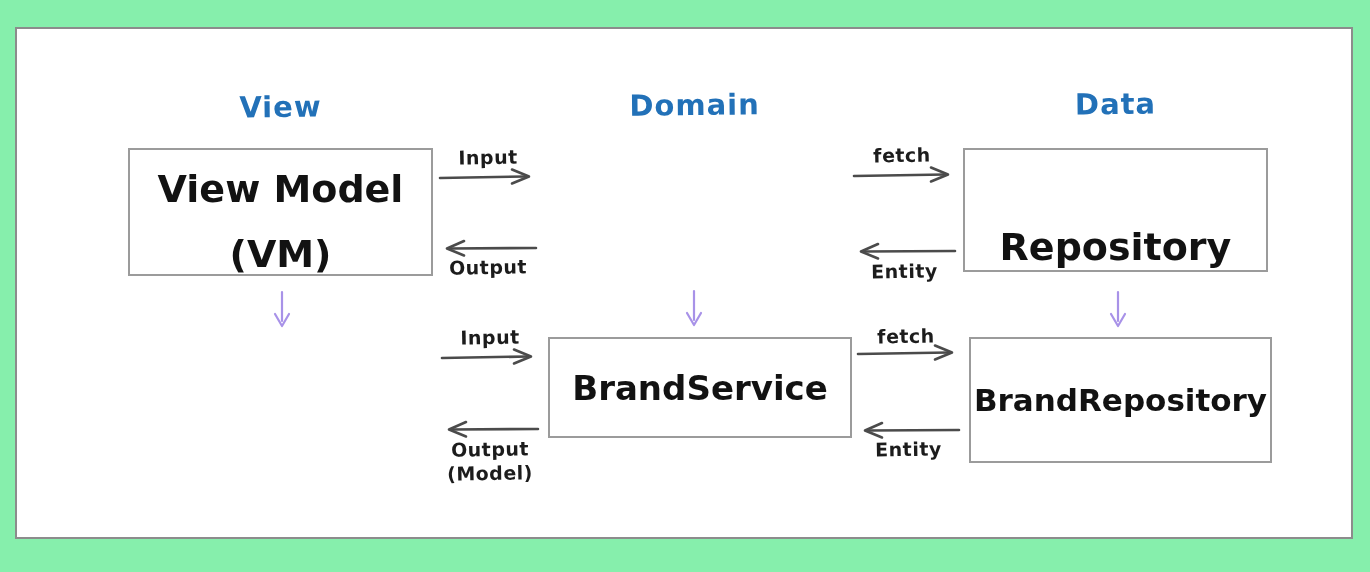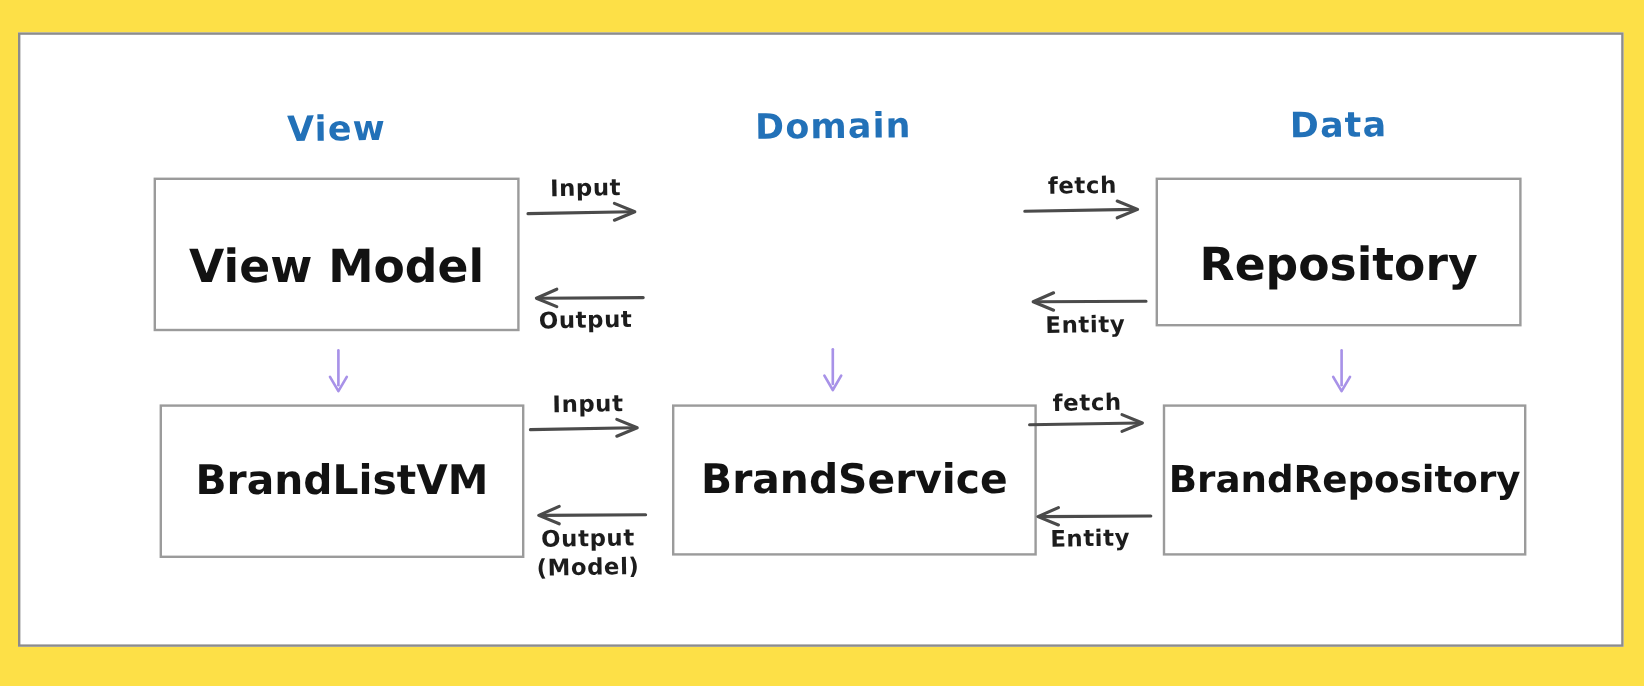--- a/index.html
+++ b/index.html
@@ -5,21 +5,21 @@
   html, body {
     margin: 0;
     padding: 0;
     background: #ffffff;
     font-family: "DejaVu Sans", "Liberation Sans", sans-serif;
   }
   .stage {
     position: relative;
     width: 1370px;
     height: 572px;
-    background: #fde047;
+    background: #86efac;
     overflow: hidden;
   }
   .frame {
     position: absolute;
     left: 15px;
     top: 27px;
     width: 1334px;
     height: 508px;
     border: 2px solid #8c8c8c;
     background: #ffffff;
@@ -80,29 +80,27 @@
 
 <div class="stage">
   <div class="frame"></div>
 
   <div class="layer-header" style="left:128px; top:90px; width:305px;">View</div>
   <div class="layer-header" style="left:543px; top:88px; width:303px;">Domain</div>
   <div class="layer-header" style="left:963px; top:87px; width:305px;">Data</div>
 
   <div class="node-box" style="left:128px; top:148px; width:305px; height:128px;">
     <span class="big">View Model</span>
+    <span class="big">(VM)</span>
   </div>
-  <div class="node-box" style="left:963px; top:148px; width:305px; height:124px;">
+  <div class="node-box" style="left:963px; top:148px; width:305px; height:124px;justify-content:flex-end;">
     <span class="big">Repository</span>
   </div>
 
-  <div class="node-box" style="left:133px; top:337px; width:304px; height:128px;">
-    <span class="mid">BrandListVM</span>
-  </div>
-  <div class="node-box" style="left:560px; top:337px; width:304px; height:126px;">
+  <div class="node-box" style="left:548px; top:337px; width:304px; height:101px;">
     <span class="mid">BrandService</span>
   </div>
   <div class="node-box" style="left:969px; top:337px; width:303px; height:126px;">
     <span class="small">BrandRepository</span>
   </div>
 
   <div class="arrow-label" style="left:438px; top:146px; width:100px;">Input</div>
   <svg class="arrow-svg" style="left:438px; top:167px;" width="100" height="20">
     <line class="stroke-line" x1="2" y1="11" x2="88" y2="9.5"></line>
     <polyline class="stroke-line" points="74,2.5 91,9.5 74,16.5"></polyline>

